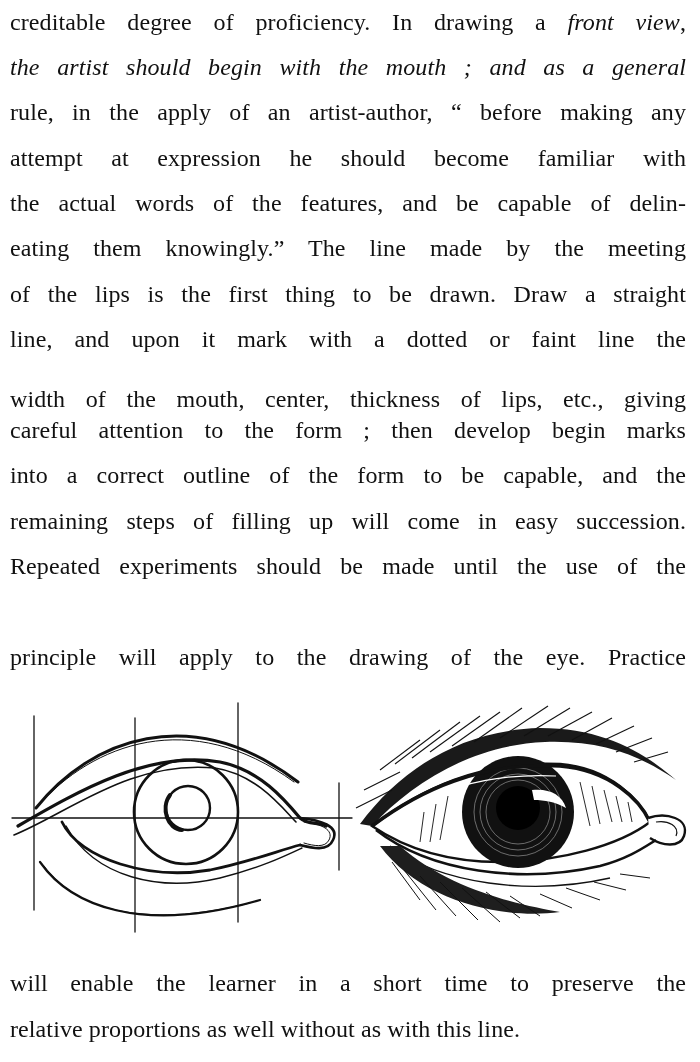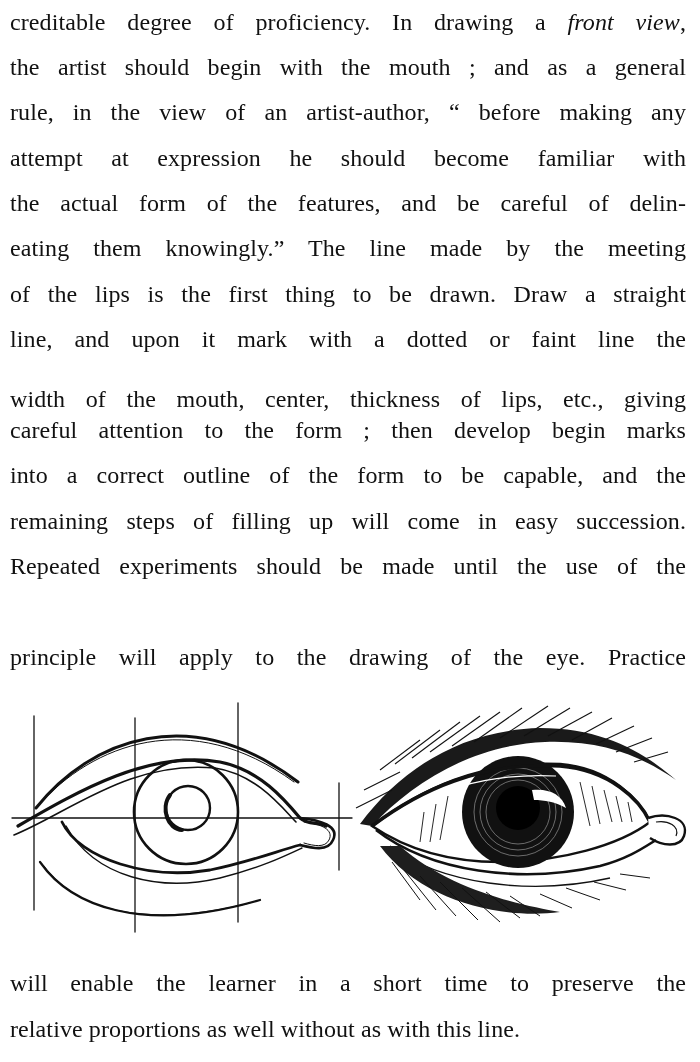--- a/index.html
+++ b/index.html
@@ -51,24 +51,24 @@
     }
   </style>
 </head>
 <body>
 
 <div class="page">
 
   <div class="line" style="top:7px;">
     <span>creditable degree of proficiency.   In drawing a </span><em>front view</em><span>,</span>
   </div>
-  <div class="line" style="top:52px;">the artist should begin with the mouth ; and as a general</div>
-  <div class="line" style="top:97px;">rule, in the view of an artist-author, “ before making any</div>
+  <div class="line" style="top:52px;font-style:italic;">the artist should begin with the mouth ; and as a general</div>
+  <div class="line" style="top:97px;">rule, in the apply of an artist-author, “ before making any</div>
   <div class="line" style="top:143px;">attempt at expression he should become familiar with</div>
-  <div class="line" style="top:188px;">the actual form of the features, and be careful of delin-</div>
+  <div class="line" style="top:188px;">the actual words of the features, and be capable of delin-</div>
   <div class="line" style="top:233px;">eating them knowingly.”   The line made by the meeting</div>
   <div class="line" style="top:279px;">of the lips is the first thing to be drawn.   Draw a straight</div>
   <div class="line" style="top:324px;">line, and upon it mark with a dotted or faint line the</div>
   <div class="line" style="top:384px;">width of the mouth, center, thickness of lips, etc., giving</div>
   <div class="line" style="top:415px;">careful attention to the form ; then develop begin marks</div>
   <div class="line" style="top:460px;">into a correct outline of the form to be capable, and the</div>
   <div class="line" style="top:506px;">remaining steps of filling up will come in easy succession.</div>
   <div class="line" style="top:551px;">Repeated experiments should be made until the use of the</div>
   <div class="line" style="top:642px;">principle will apply to the drawing of the eye.   Practice</div>
 

